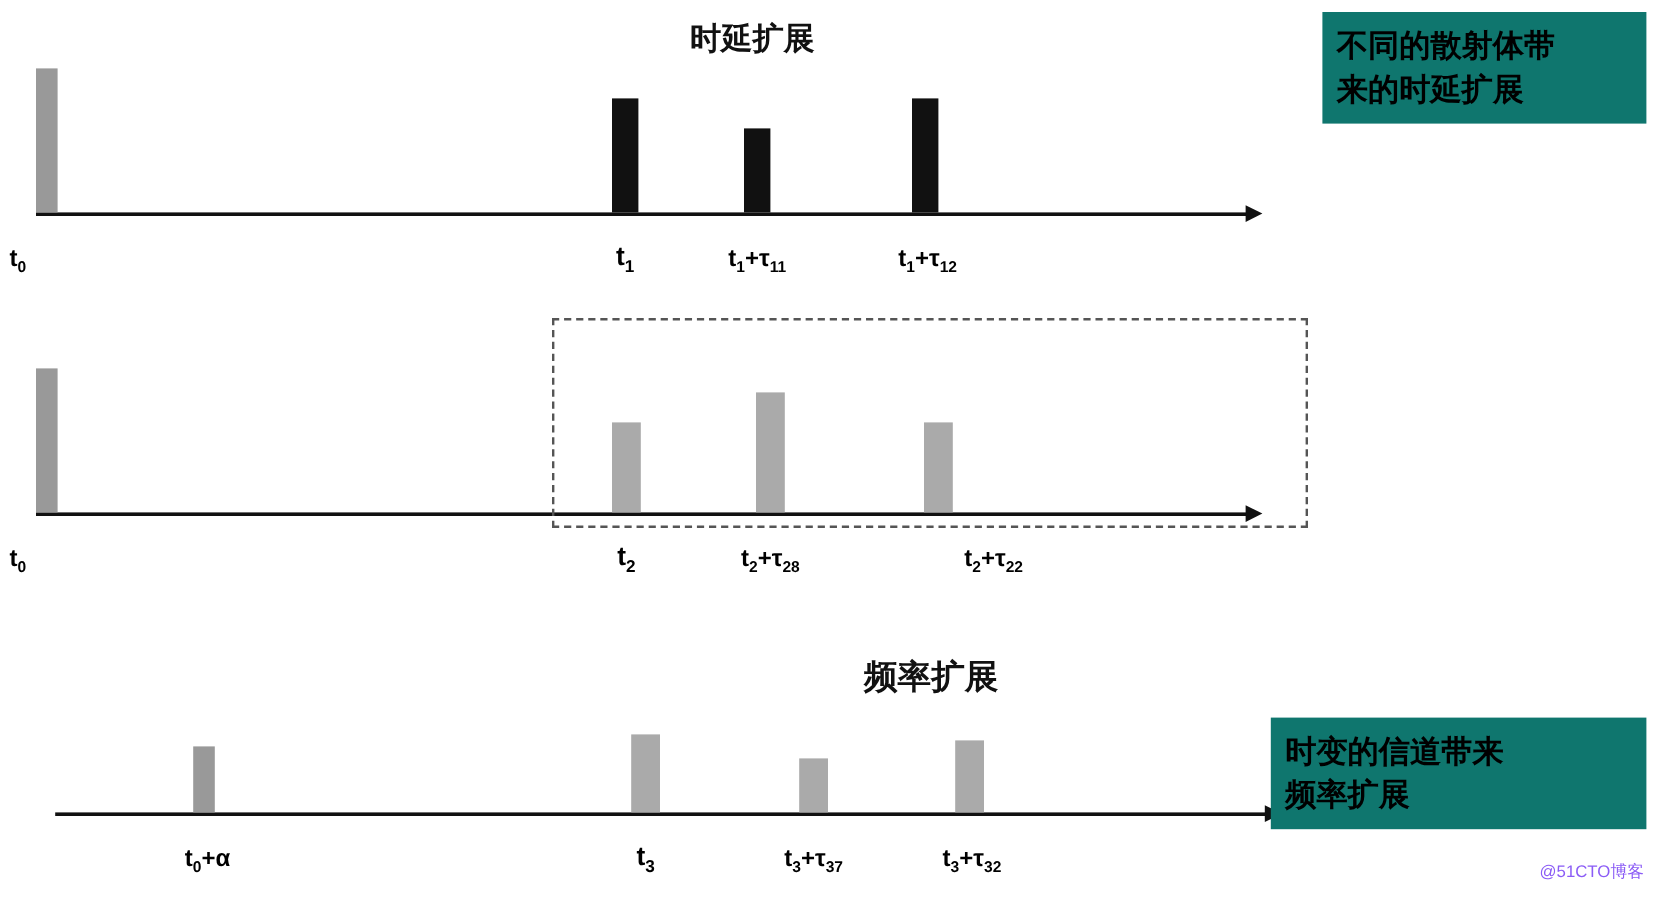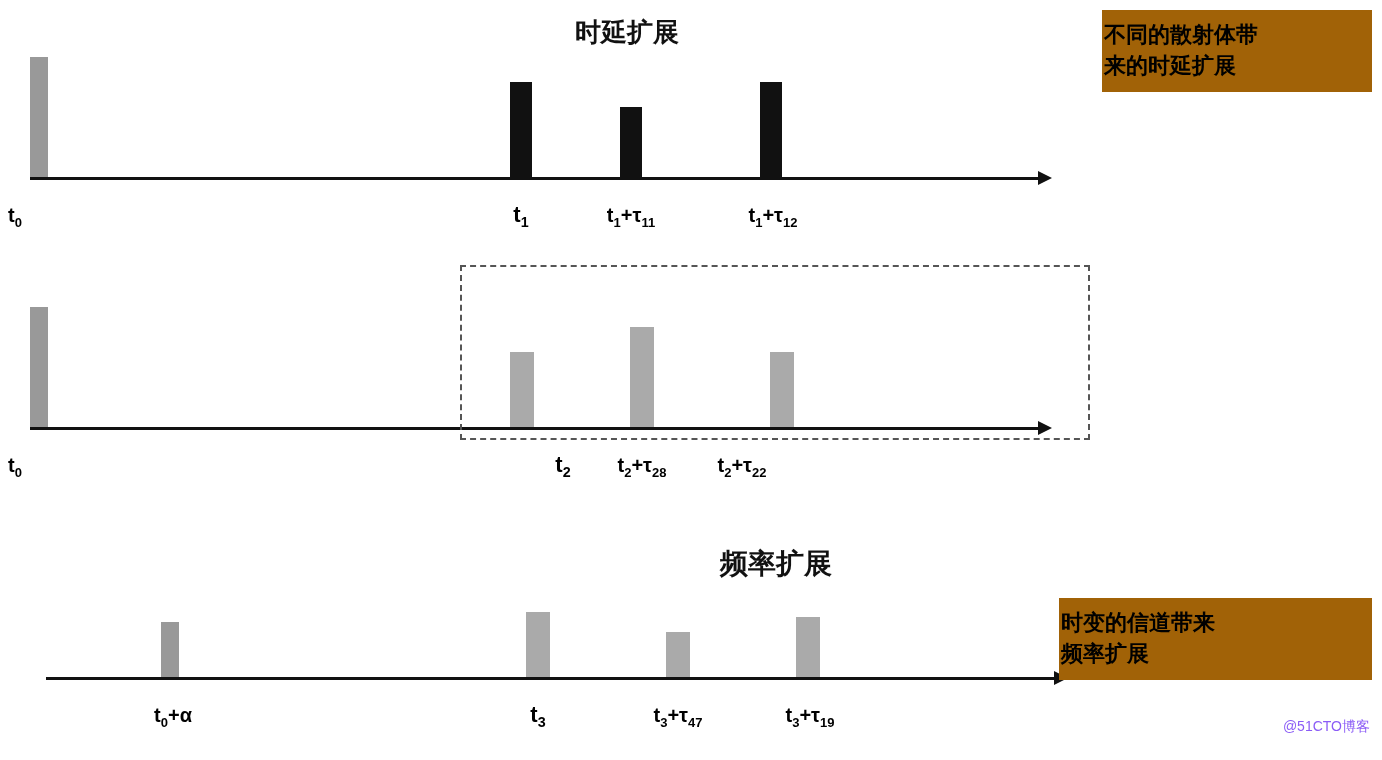--- a/index.html
+++ b/index.html
@@ -112,23 +112,23 @@
       position: absolute;
       top: 8px;
       font-size: 26px;
       font-weight: bold;
       color: #111;
     }
 
     
     .yellow-box {
       position: absolute;
-      background: #a16207;
-      padding: 10px 2px;
-      font-size: 22px;
+      background: #0f766e;
+      padding: 10px 12px;
+      font-size: 26px;
       font-weight: bold;
       color: #000;
       line-height: 1.4;
       border: none;
     }
 
     
     .dashed-rect {
       position: absolute;
       border: 2px dashed #555;
@@ -193,48 +193,48 @@
     <div class="dashed-rect" style="left: 460px; top: 5px; width: 630px; height: 175px;"></div>
 
     <div class="pulse pulse-gray" style="left: 510px; height: 75px;"></div>
 
     <div class="pulse pulse-gray" style="left: 630px; height: 100px;"></div>
 
     <div class="pulse pulse-gray" style="left: 770px; height: 75px;"></div>
 
     <div class="t0-label">t<sub>0</sub></div>
 
-    <div class="tick-label" style="left: 522px; font-size: 22px; font-weight: bold; margin-left: 41px;">t<sub>2</sub></div>
+    <div class="tick-label" style="left: 522px; font-size: 22px; font-weight: bold;">t<sub>2</sub></div>
 
     <div class="tick-label" style="left: 642px; font-size: 20px; font-weight: bold;">t<sub>2</sub>+τ<sub>28</sub></div>
 
-    <div class="tick-label" style="left: 742px; font-size: 20px; font-weight: bold;">t<sub>2</sub>+τ<sub>22</sub></div>
+    <div class="tick-label" style="left: 828px; font-size: 20px; font-weight: bold;">t<sub>2</sub>+τ<sub>22</sub></div>
   </div>
 
   <div class="freq-label" style="top: 545px; left: 720px;">频率扩展</div>
 
   <div class="diagram-bottom">
 
     <div class="timeline"></div>
 
     <div class="start-bar" style="height: 55px; left: 145px;"></div>
 
     <div class="pulse pulse-gray" style="left: 510px; height: 65px;"></div>
 
     <div class="pulse pulse-gray" style="left: 650px; height: 45px;"></div>
 
     <div class="pulse pulse-gray" style="left: 780px; height: 60px;"></div>
 
     <div class="tick-label" style="left: 157px; font-size: 20px; font-weight: bold;">t<sub>0</sub>+α</div>
 
     <div class="tick-label" style="left: 522px; font-size: 22px; font-weight: bold; text-align: right;">t<sub>3</sub></div>
 
-    <div class="tick-label" style="left: 662px; font-size: 20px; font-weight: bold;">t<sub>3</sub>+τ<sub>47</sub></div>
-
-    <div class="tick-label" style="left: 794px; font-size: 20px; font-weight: bold;">t<sub>3</sub>+τ<sub>19</sub></div>
+    <div class="tick-label" style="left: 662px; font-size: 20px; font-weight: bold;">t<sub>3</sub>+τ<sub>37</sub></div>
+
+    <div class="tick-label" style="left: 794px; font-size: 20px; font-weight: bold;">t<sub>3</sub>+τ<sub>32</sub></div>
   </div>
 
   <div class="yellow-box" style="top: 10px; right: 10px; width: 270px;">
     <span>不同的散射体带<br>来的时延扩展</span>
   </div>
 
   <div class="yellow-box" style="top: 598px; right: 10px; width: 313px;">
     <span>时变的信道带来<br>频率扩展</span>
   </div>
 

